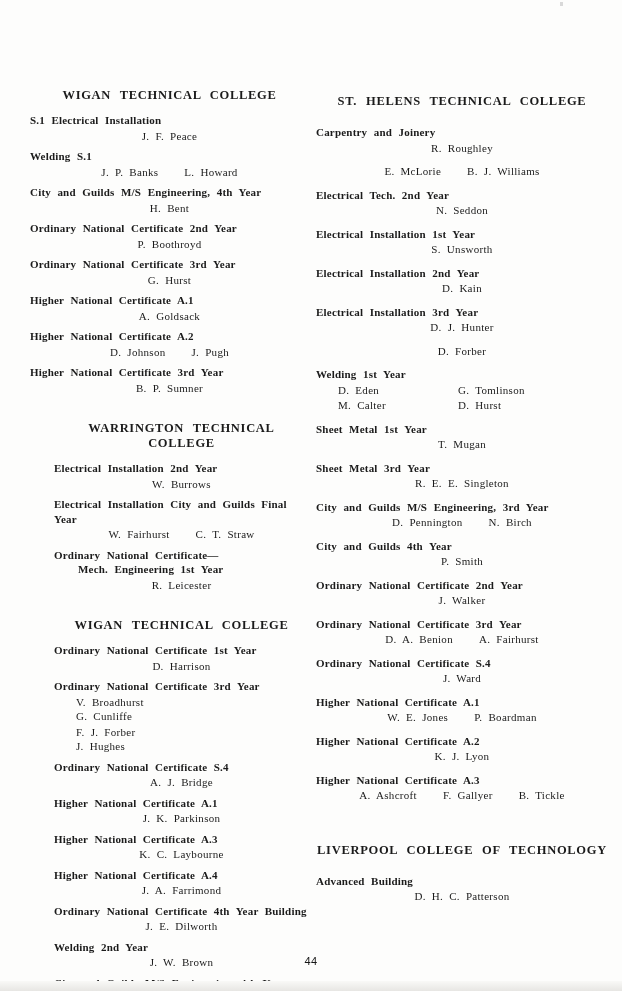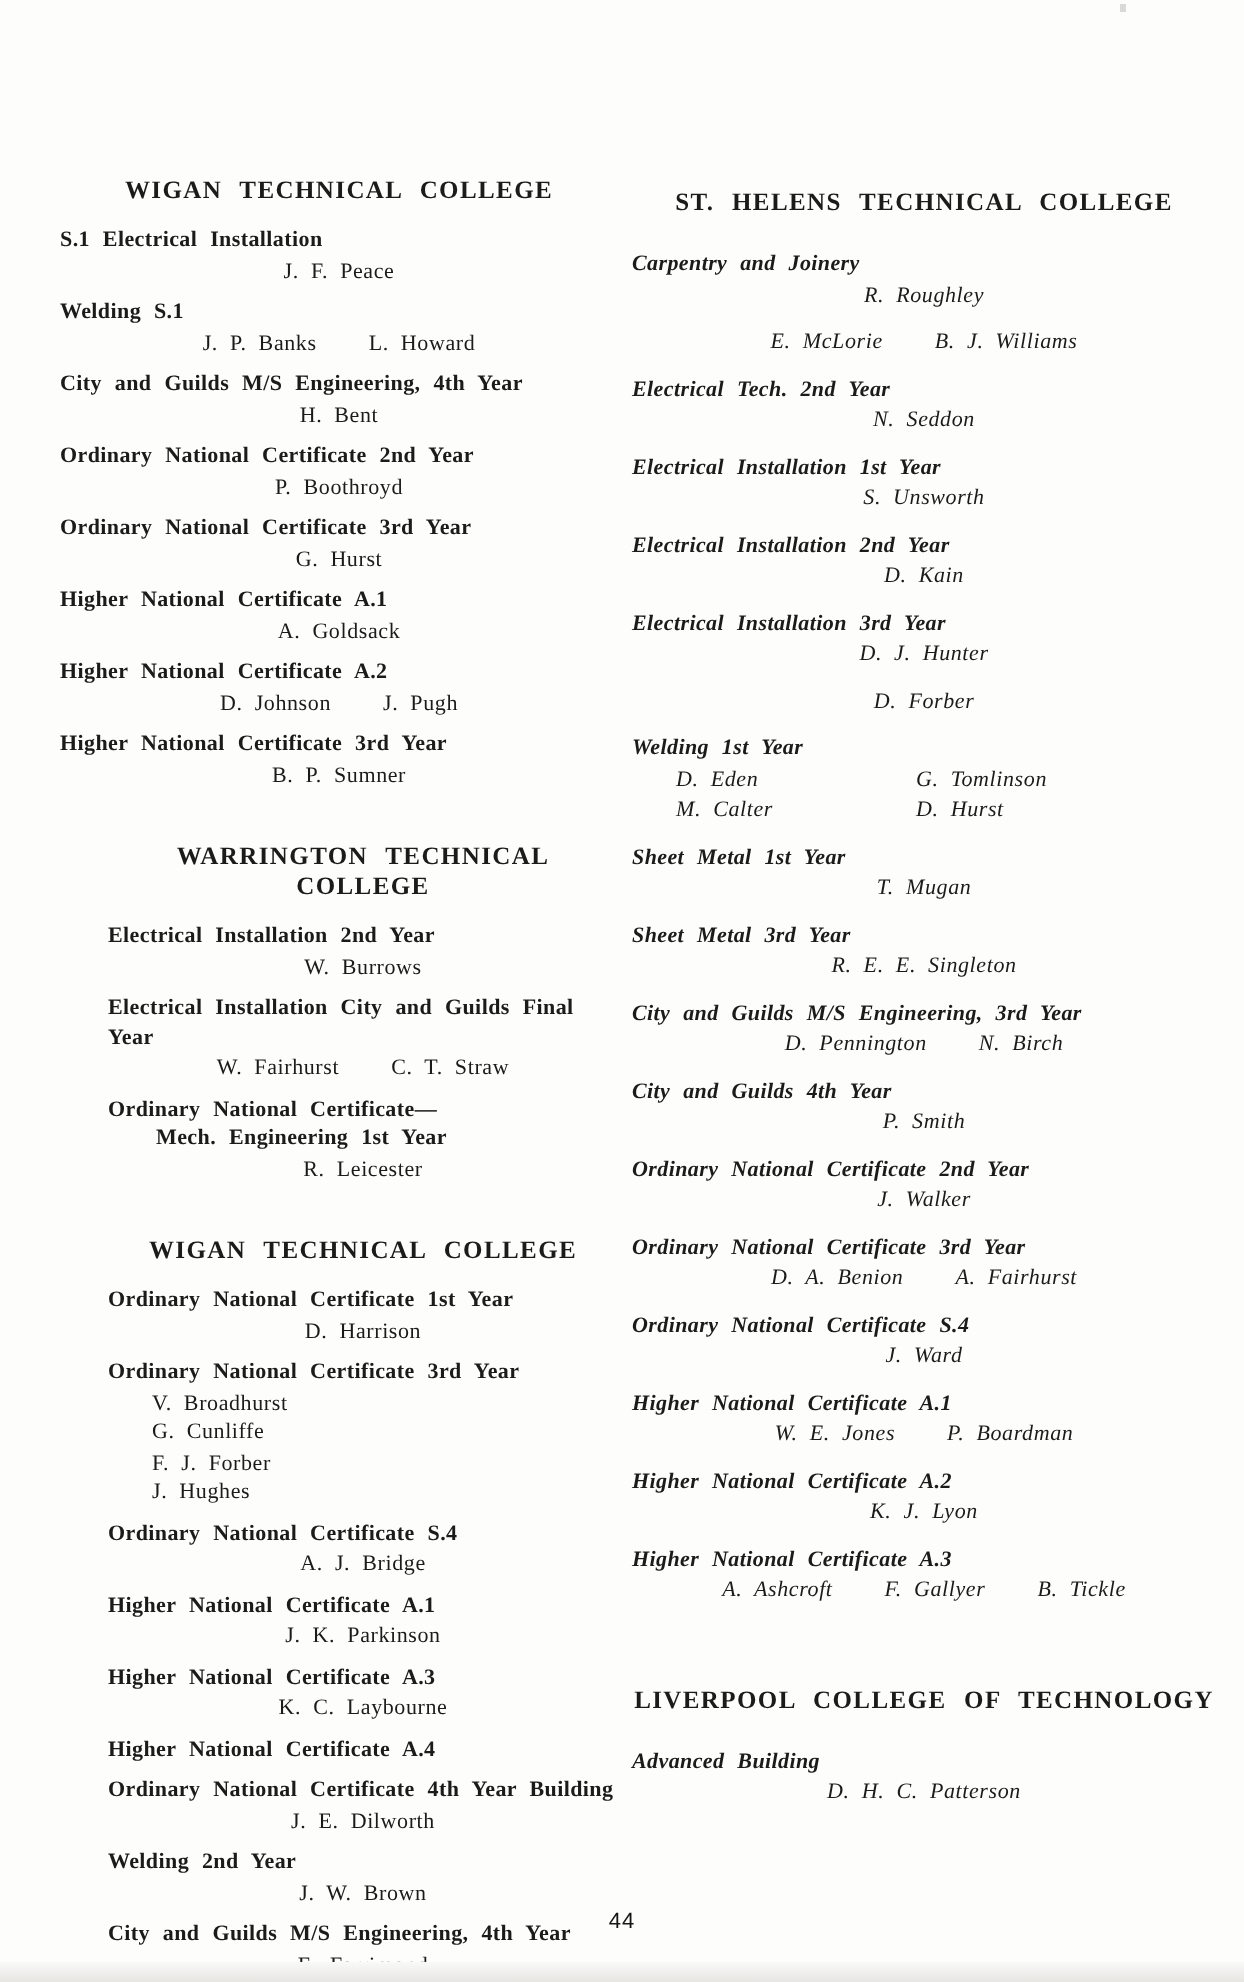--- a/index.html
+++ b/index.html
@@ -25,21 +25,21 @@
     line-height:15px;
   }
   .column.left  .college-heading { margin-bottom:10px; }
   .column.right .college-heading { margin-bottom:16px; }
 
   .column.left  .section + .section { margin-top:26px;margin-left:24px; }
   .column.right .section + .section { margin-top:40px; }
 
   .entry { font-size:11px; line-height:14.5px; }
   .column.left  .entry { margin-bottom:6px; }
-  .column.right .entry { margin-bottom:9px;font-style:italic; }
+  .column.right .entry { margin-bottom:9px; }
 
   .entry-title {
     font-weight:bold;
     word-spacing:3.5px;
     letter-spacing:0.2px;
   }
   .entry-title.cont { padding-left:24px; }
 
   .name-line {
     text-align:center;
@@ -150,20 +150,21 @@
         <div class="entry">
           <div class="entry-title">Higher National Certificate A.1</div>
           <div class="name-line"><span class="name">J. K. Parkinson</span></div>
         </div>
         <div class="entry">
           <div class="entry-title">Higher National Certificate A.3</div>
           <div class="name-line"><span class="name">K. C. Laybourne</span></div>
         </div>
         <div class="entry">
           <div class="entry-title">Higher National Certificate A.4</div>
+          <div class="name-line"><span class="name">J. A. Farrimond</span></div>
         </div>
         <div class="entry">
           <div class="entry-title">Ordinary National Certificate 4th Year Building</div>
           <div class="name-line"><span class="name">J. E. Dilworth</span></div>
         </div>
         <div class="entry">
           <div class="entry-title">Welding 2nd Year</div>
           <div class="name-line"><span class="name">J. W. Brown</span></div>
         </div>
         <div class="entry">

